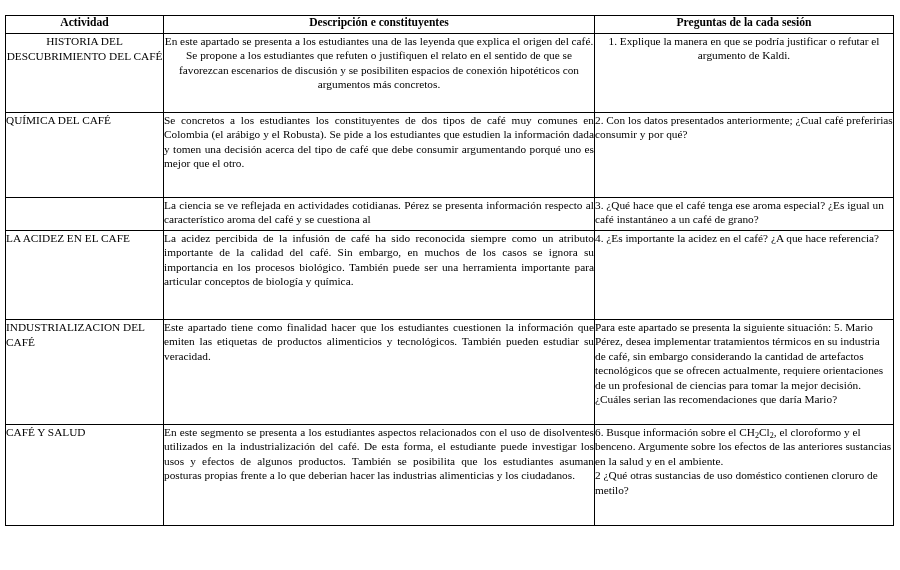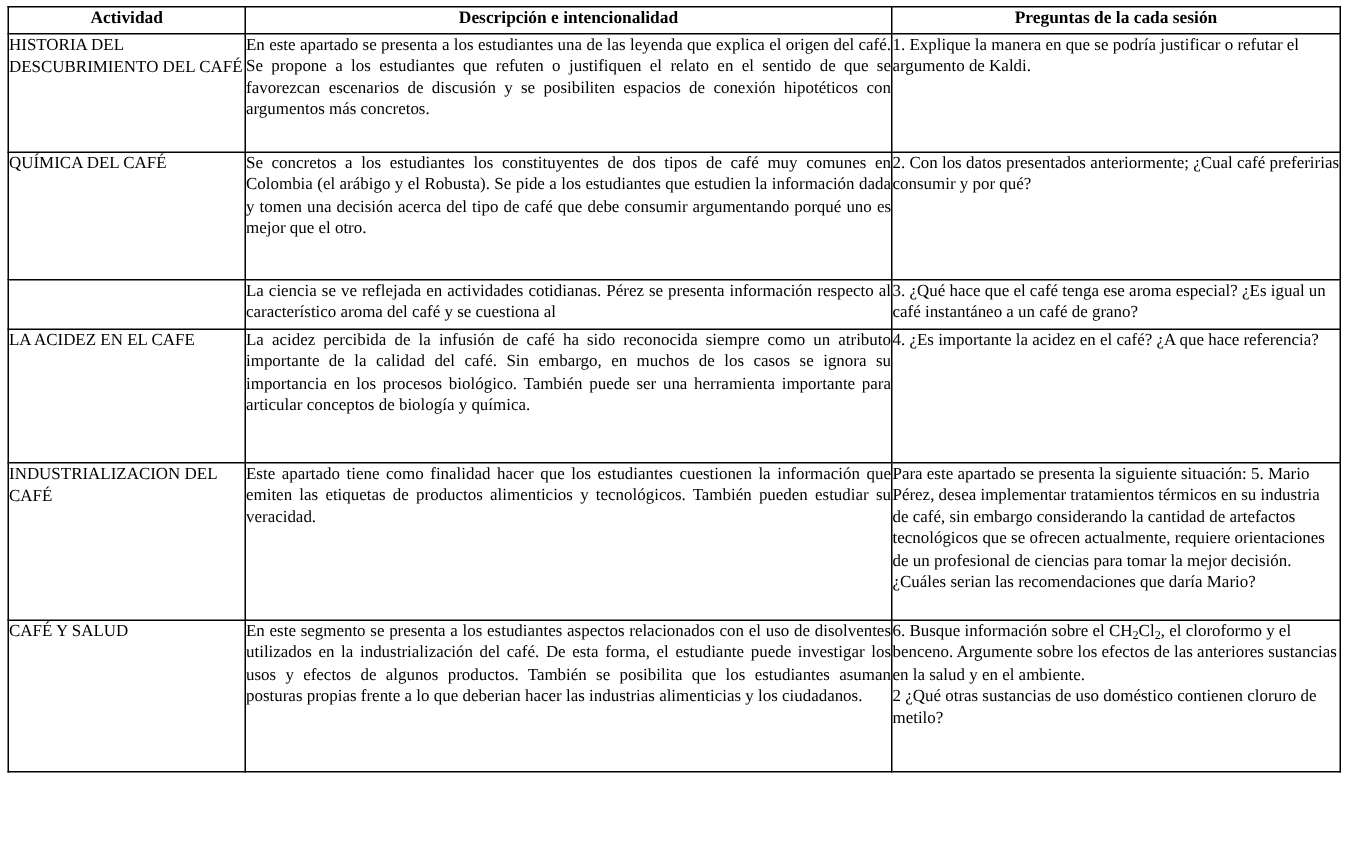--- a/index.html
+++ b/index.html
@@ -16,21 +16,21 @@
   }
   .page {
     position: relative;
     width: 900px;
     height: 570px;
     box-sizing: border-box;
   }
   table.activity-table {
     position: absolute;
     left: 5px;
-    top: 4px;
+    top: 15px;
     width: 888px;
     border-collapse: collapse;
     table-layout: fixed;
     font-size: 11.3px;
     line-height: 1.28;
   }
   table.activity-table td,
   table.activity-table th {
     border: 1px solid #000000;
     padding: 0;
@@ -65,21 +65,21 @@
   }
   td.preg-cell {
     text-align: left;
     padding: 3px 6px 3px 6px;
   }
   td.desc-cell p,
   td.preg-cell p {
     margin: 0;
   }
   
-  tr.r-historia td { height: 78px; }
+  tr.r-historia td { height: 78px; text-align: center; }
   tr.r-quimica  td { height: 84px; }
   tr.r-aroma-a  td { height: 32px; }
   tr.r-aroma-b  td { height: 42px; }
   tr.r-acidez   td { height: 88px; }
   tr.r-indust   td { height: 104px; }
   tr.r-salud    td { height: 100px; margin-left: 27px; }
 
   
   td.aroma-label {
     vertical-align: middle;
@@ -99,21 +99,21 @@
   <table class="activity-table">
     <colgroup>
       <col class="c-act">
       <col class="c-desc">
       <col class="c-preg">
     </colgroup>
 
     <thead>
       <tr>
         <th>Actividad</th>
-        <th>Descripción e intencionalidad</th>
+        <th>Descripción e constituyentes</th>
         <th>Preguntas de la  cada sesión</th>
       </tr>
     </thead>
 
     <tbody>
 
       <tr class="r-historia">
         <td class="act-cell">HISTORIA DEL DESCUBRIMIENTO DEL CAFÉ</td>
         <td class="desc-cell">En este apartado se presenta a los estudiantes una de las leyenda que explica el origen del café. Se propone a los estudiantes que refuten o justifiquen el relato en el sentido de que se favorezcan escenarios de discusión y se posibiliten espacios de conexión hipotéticos con argumentos más concretos.</td>
         <td class="preg-cell">1. Explique la manera en que se podría justificar o refutar el argumento de Kaldi.</td>

